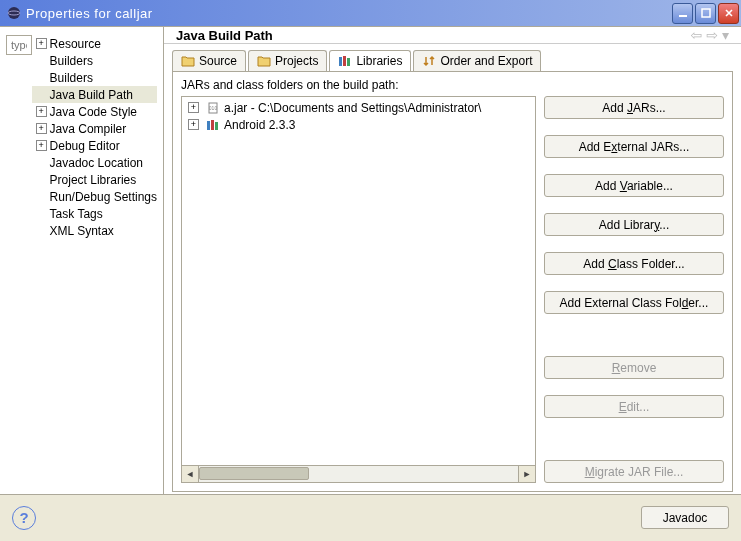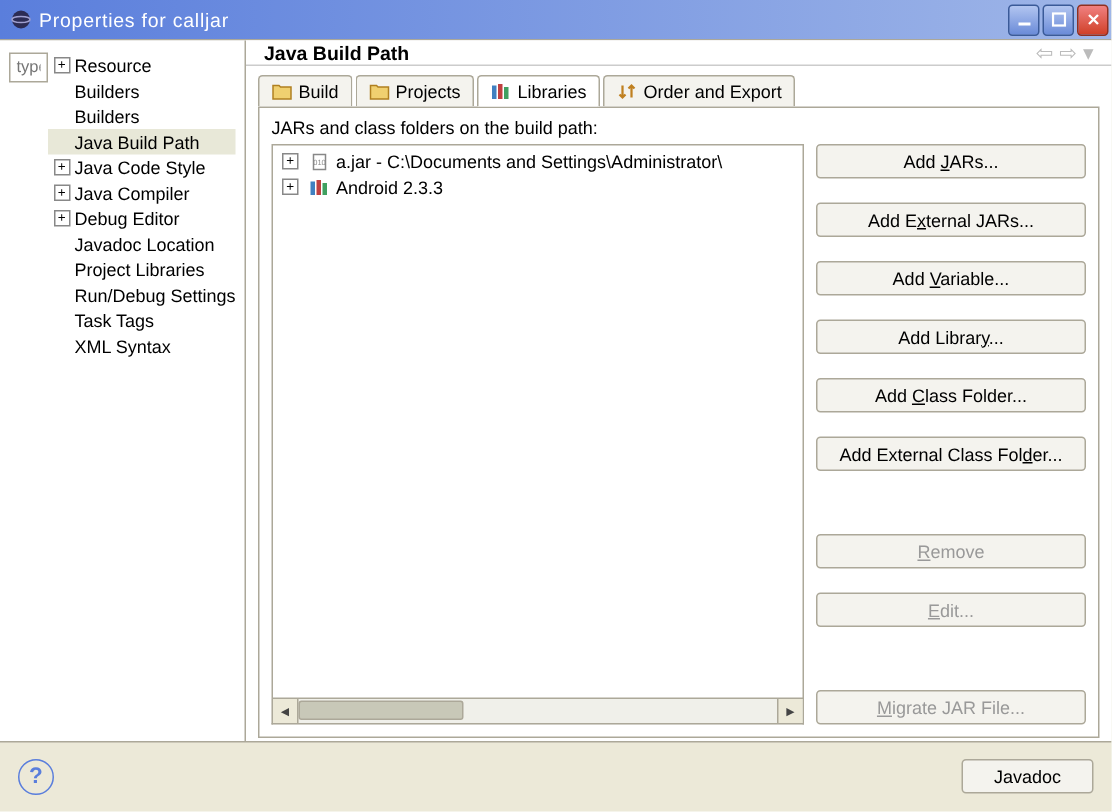--- a/index.html
+++ b/index.html
@@ -168,21 +168,21 @@
     </div>
 
     <div class="tabs-area">
       <div class="tabs" id="tabs">
           <div class="tab">
             <span class="tab-icon">
               <svg viewBox="0 0 14 12">
                 <path d="M1 2h4l1 1h7v8H1z" fill="#f0d070" stroke="#b08020"></path>
               </svg>
             </span>
-            <span>Build</span>
+            <span>Source</span>
           </div>
           <div class="tab">
             <span class="tab-icon">
               <svg viewBox="0 0 14 12">
                 <path d="M1 2h4l1 1h7v8H1z" fill="#f0d070" stroke="#b08020"></path>
               </svg>
             </span>
             <span>Projects</span>
           </div>
           <div class="tab active">

